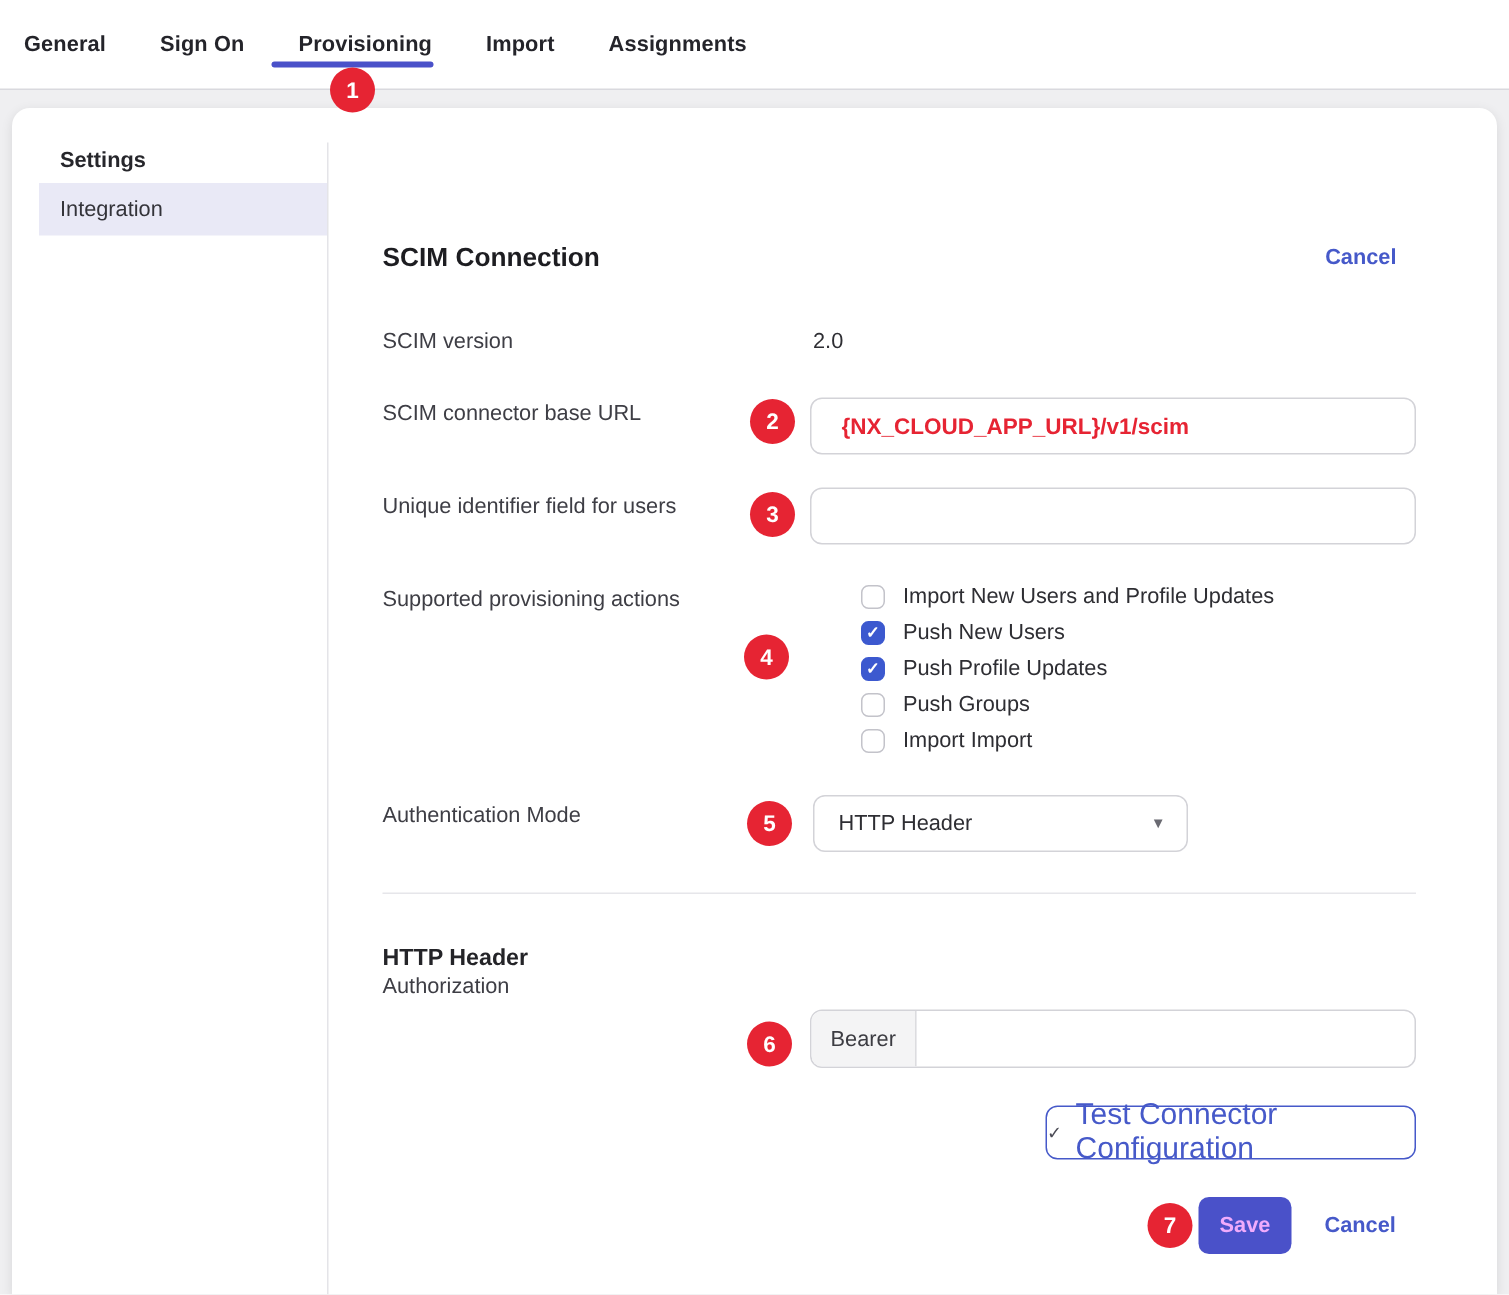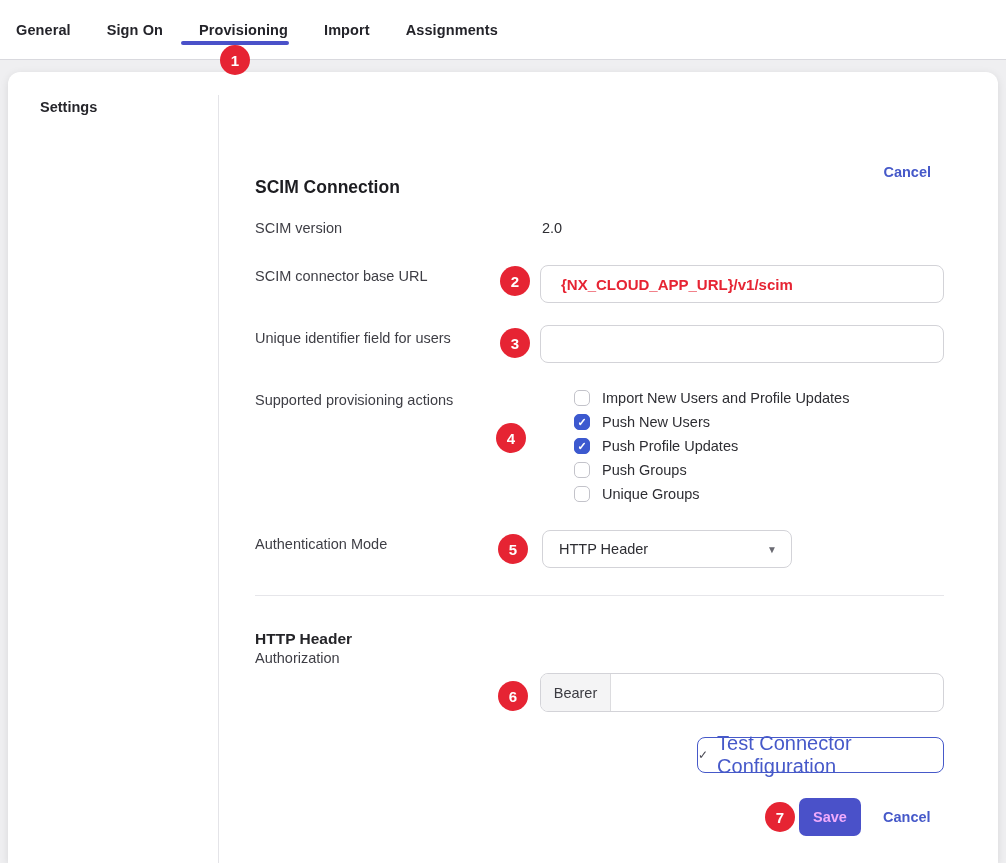--- a/index.html
+++ b/index.html
@@ -47,21 +47,21 @@
     font-size: 14.5px; font-weight: 700; color: #26262b;
   }
   .sidebar-item {
     position: absolute; left: 18px; top: 50px; width: 192px; height: 35px;
     background: #e9e9f6; display: flex; align-items: center; padding-left: 14px;
     font-size: 14.5px; color: #34343a; cursor: pointer;
   }
   
   .panel-title {
     position: absolute; left: 247px; top: 89px;
-    font-size: 17.5px; font-weight: 700; color: #1d1d21; margin-top: 16px;
+    font-size: 17.5px; font-weight: 700; color: #1d1d21;
   }
   .link {
     color: #4659c9; font-weight: 700; font-size: 14.5px; cursor: pointer;
     text-decoration: none;
   }
   .cancel-top { position: absolute; right: 67px; top: 92px; }
   
   .flabel {
     position: absolute; left: 247px;
     font-size: 14.5px; color: #3e3e45;
@@ -161,20 +161,23 @@
   <div class="tab">Assignments</div>
 </div>
 <div class="tab-underline"></div>
 
 <div class="badge" style="left:220px; top:45px;">1</div>
 
 <div class="card">
 
   <div class="side-divider"></div>
   <div class="settings-label">Settings</div>
+  <div class="sidebar-item">
+    <span>Integration</span>
+  </div>
 
   <div class="panel-title">SCIM Connection</div>
   <a class="link cancel-top">Cancel</a>
 
   <div class="flabel" style="top:148px;">SCIM version</div>
   <div class="fvalue" style="top:148px;">2.0</div>
 
   <div class="flabel" style="top:196px;">SCIM connector base URL</div>
   <input class="tinput red-value" style="top: 193px;" type="text" value="{NX_CLOUD_APP_URL}/v1/scim">
   <div class="badge" style="left:492px; top:194px;">2</div>
@@ -196,21 +199,21 @@
     <div class="checkrow">
       <span class="checkbox checked"></span>
       <span class="cblabel">Push Profile Updates</span>
     </div>
     <div class="checkrow">
       <span class="checkbox"></span>
       <span class="cblabel">Push Groups</span>
     </div>
     <div class="checkrow">
       <span class="checkbox"></span>
-      <span class="cblabel">Unique Groups</span>
+      <span class="cblabel">Import Import</span>
     </div>
   </div>
   <div class="badge" style="left:488px; top:351px;">4</div>
 
   <div class="flabel" style="top:464px;">Authentication Mode</div>
   <div class="dropdown">
     <span>HTTP Header</span>
     <span class="arrow">▼</span>
   </div>
   <div class="badge" style="left:490px; top:462px;">5</div>

